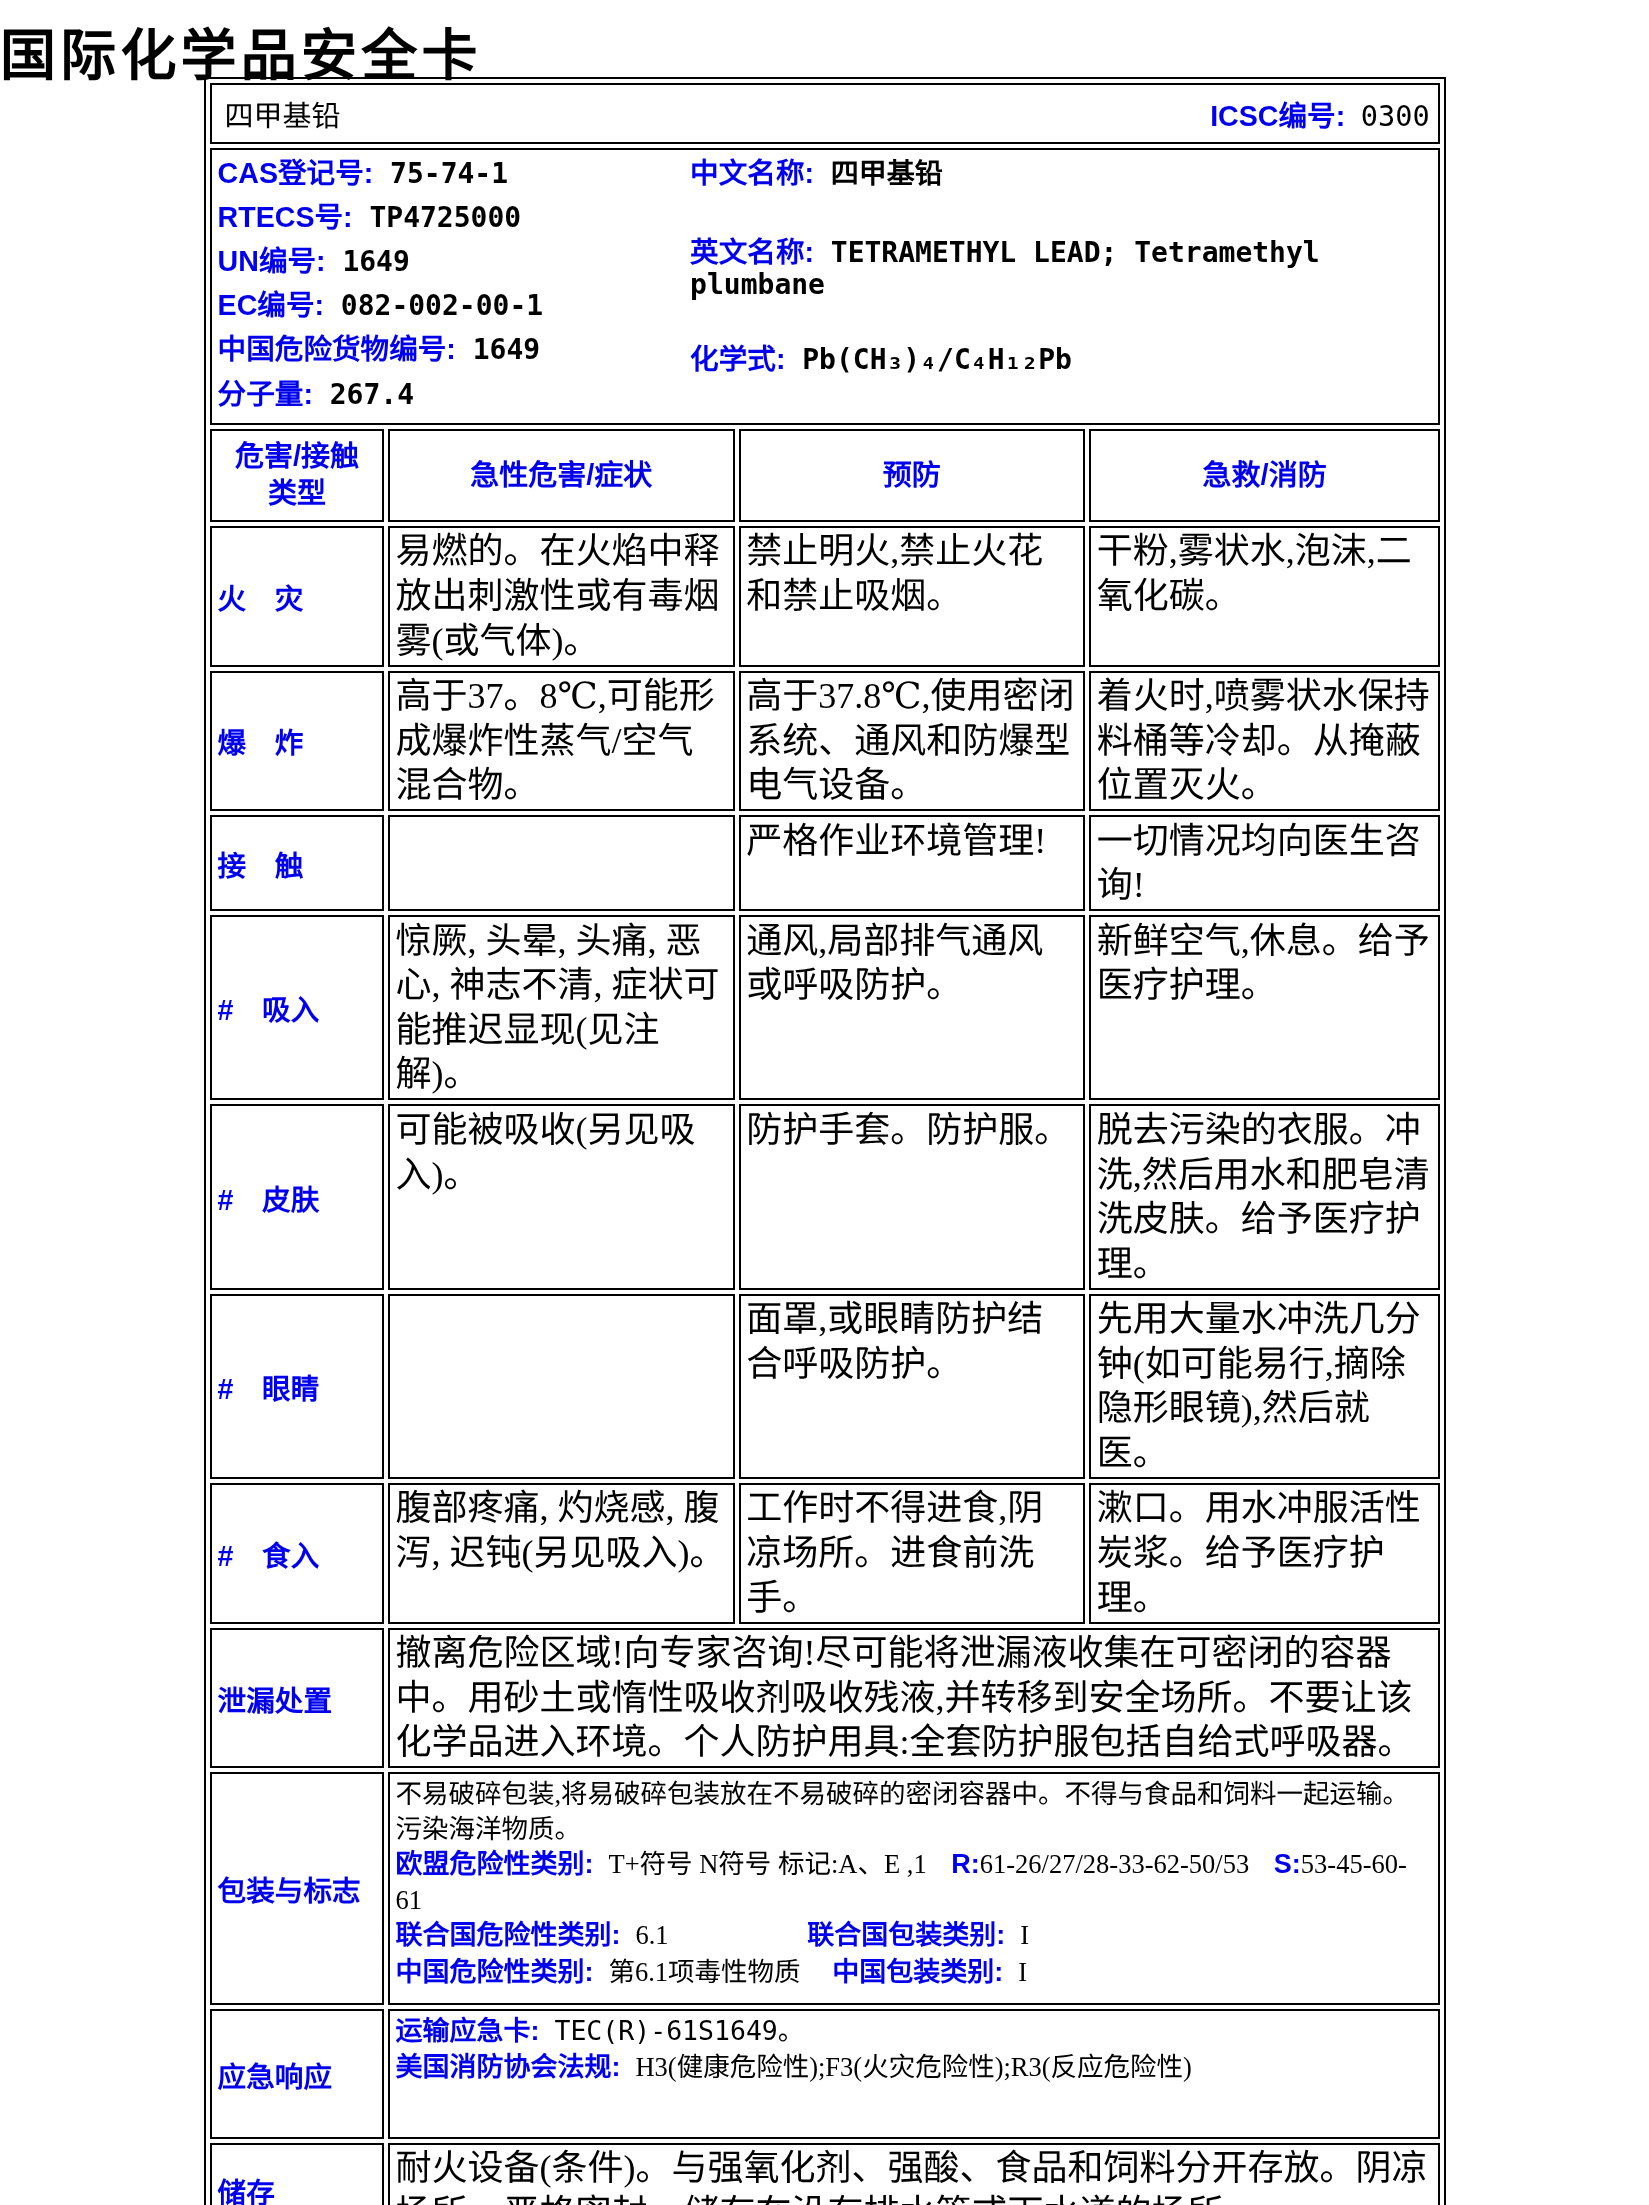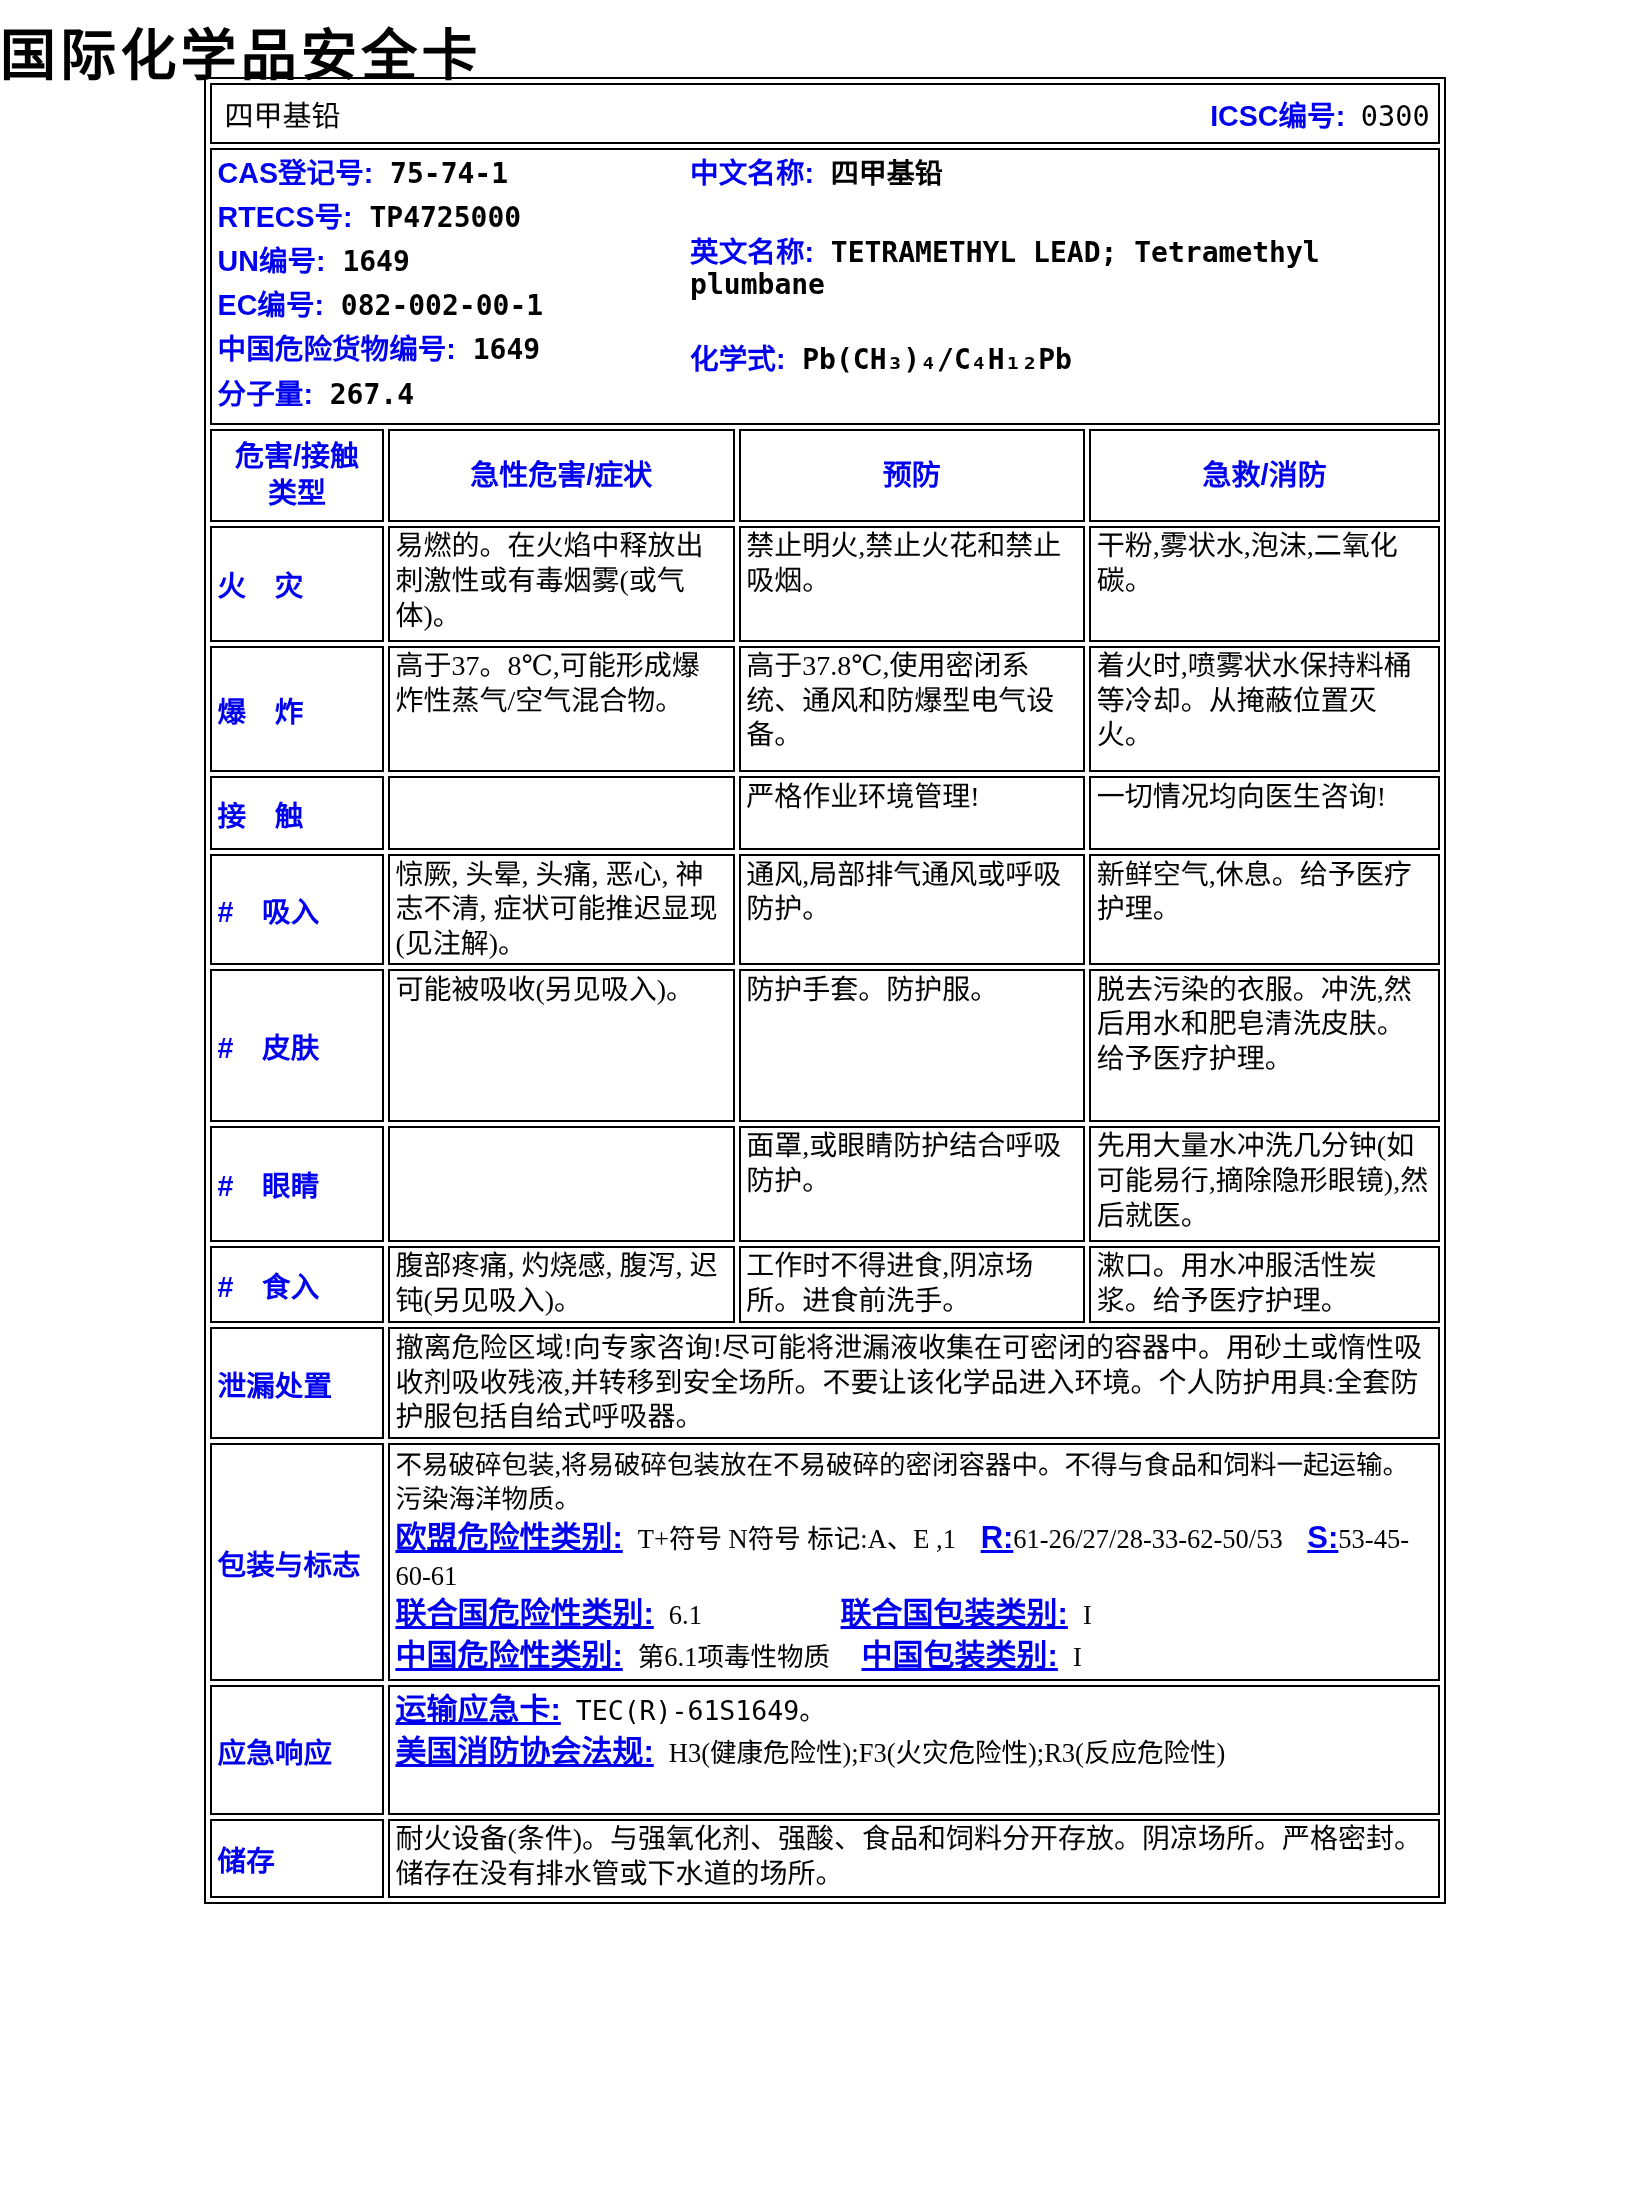--- a/index.html
+++ b/index.html
@@ -19,41 +19,41 @@
   tr.r-cont td{height:67px;}
   tr.r-inh td{height:98px;}
   tr.r-skin td{height:146px;}
   tr.r-eye td{height:109px;}
   tr.r-ing td{height:71px;}
   tr.r-spill td{height:105px;}
   tr.r-pack td{height:226px;}
   tr.r-emer td{height:123px;}
   tr.r-stor td{height:72px;}
   
-  .txt{font-size:28px;line-height:1.24;}
+  .txt{font-size:36px;line-height:1.24;}
   .lbl{color:#0000ee;font-weight:bold;font-family:"Liberation Sans","DejaVu Sans",sans-serif;}
   .rowlbl{color:#0000ee;font-weight:bold;font-family:Liberation Sans, sans-serif;
     font-size:28.6px;text-align:left;vertical-align:middle;}
   .colhdr{color:#0000ee;font-weight:bold;font-family:"Liberation Sans","DejaVu Sans",sans-serif;
     font-size:29px;text-align:center;vertical-align:middle;line-height:1.3;}
   .mono{font-family:"DejaVu Sans Mono","Liberation Mono",monospace;}
   .blk{color:#000;font-weight:normal;}
   .namerow{display:flex;justify-content:space-between;align-items:center;height:100%;}
   .namerow .name{font-size:29px;padding-left:7px;}
   .namerow .icsc{font-size:28.6px;padding-right:2.8px;white-space:nowrap;}
   .idwrap{display:flex;height:100%;}
   .id-left{width:460px;flex:none;}
   .id-right{flex:1;padding-left:12.5px;}
   .id-line{margin:5.6px 0 11px 0;font-size:28px;line-height:1.15;}
   .id-line .lbl{font-size:28.6px;}
   .id-line .v{margin-left:9.8px;font-size:28px;font-weight:bold;}
   .g-en{margin-top:46px;}
   .g-formula{margin-top:42px;}
   .pline{font-size:26.5px;line-height:1.3;margin:1.4px 0;}
-  .pline .lbl{font-size:31px;text-decoration:underline;}
+  .pline .lbl{font-size:27px;}
   .ml1{margin-left:8.4px;}
   .ml2{margin-left:18px;}
   .ml3{margin-left:132px;}
   .ml4{margin-left:25px;}
 </style>
 </head>
 <body>
 
 <div class="page-title">国际化学品安全卡</div>
 

